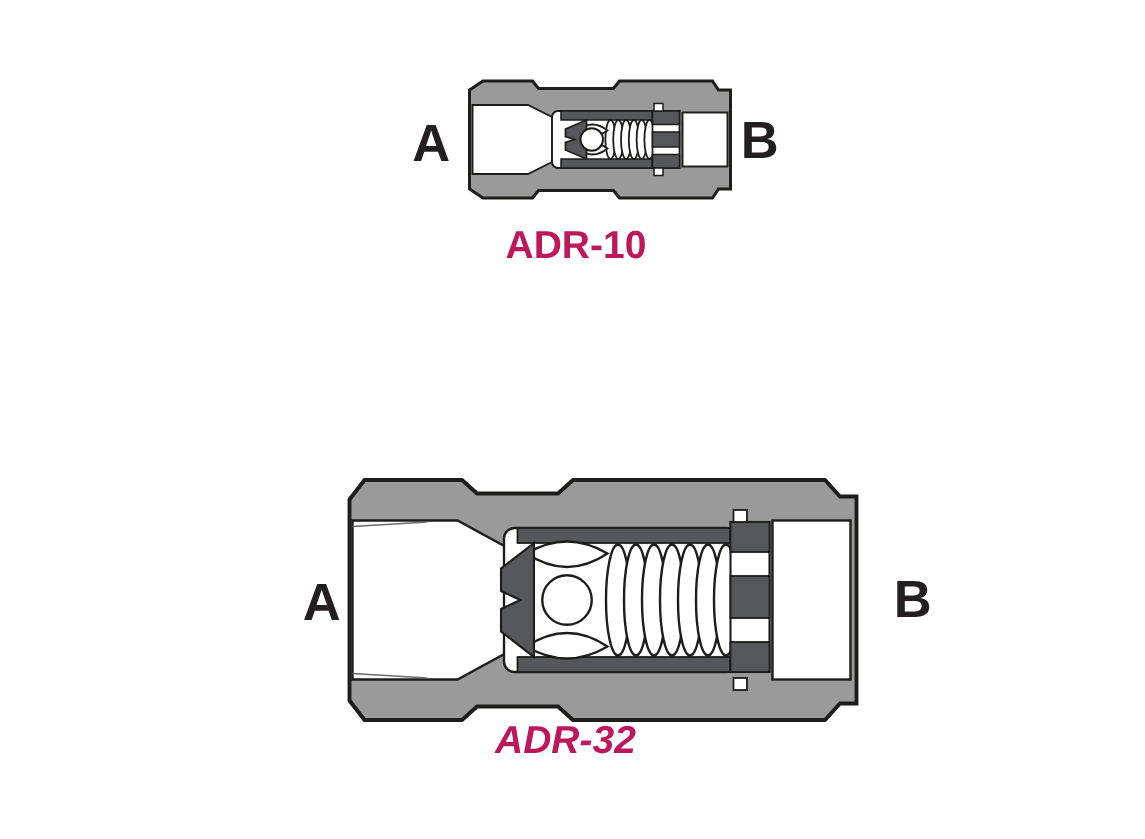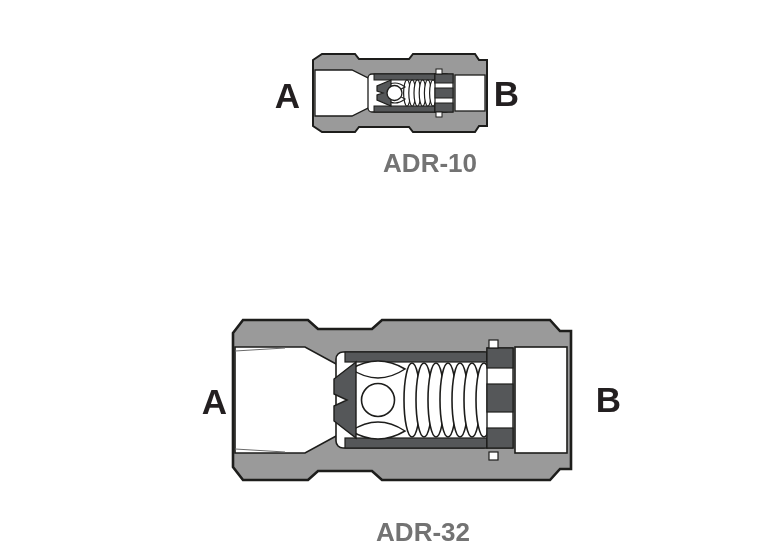--- a/index.html
+++ b/index.html
@@ -30,30 +30,30 @@
     text-align: center;
     width: 36px;
     letter-spacing: -1px;
   }
   #port-a-10 { left: 269px; top: 78px; }
   #port-b-10 { left: 488px; top: 76px; }
   #port-a-32 { left: 196px; top: 384px; }
   #port-b-32 { left: 590px; top: 382px; }
   .caption {
     position: absolute;
-    color: #737373;
+    color: #be185d;
     font-weight: 700;
     font-size: 26px;
     line-height: 1;
-    text-align: right;
+    text-align: left;
     width: 140px;
     letter-spacing: 0px;
   }
   #caption-10 { left: 337px; top: 150px; }
-  #caption-32 { left: 330px; top: 519px; }
+  #caption-32 { left: 330px; top: 480px; font-style: italic; }
 
   .body-fill   { fill: #9a9a9a; stroke: #1d1d1b; }
   .white-part  { fill: #ffffff; stroke: #1d1d1b; }
   .dark-part   { fill: #555759; stroke: #1d1d1b; }
   .thin-line   { fill: none; stroke: #6a6a6a; }
 </style>
 </head>
 <body>
 
 <div class="canvas">

